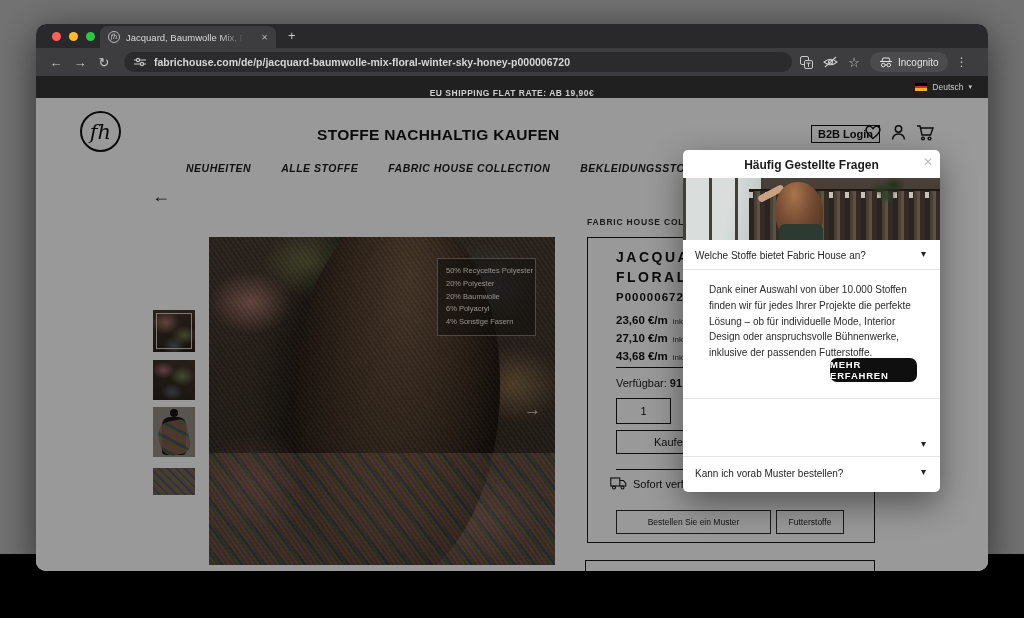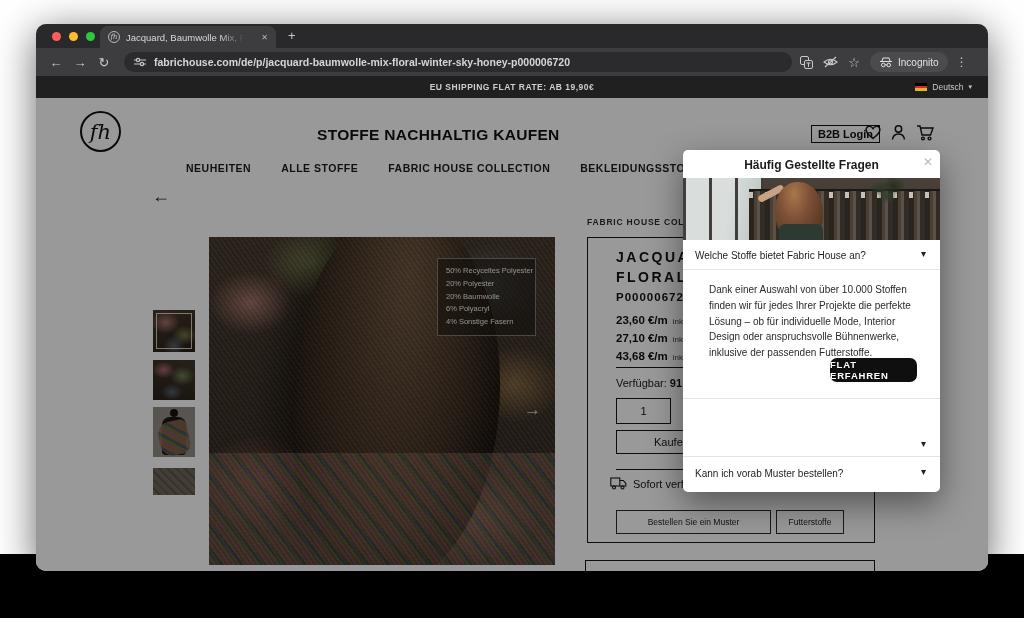--- a/index.html
+++ b/index.html
@@ -1,19 +1,19 @@
 <!DOCTYPE html>
 <html><head>
 <meta charset="utf-8">
 <style>
   * { margin:0; padding:0; box-sizing:border-box; }
   html,body { width:1024px; height:618px; background:#000; overflow:hidden;
               font-family:"Liberation Sans", sans-serif; }
 
-  .stage { position:relative; width:1024px; height:554px; background:#ffffff; }
+  .stage { position:relative; width:1024px; height:554px; background:#737373; }
 
   
   .window { position:absolute; left:36px; top:24px; width:952px; height:547px;
             border-radius:10px; overflow:hidden; background:#9e9e9e;
             box-shadow:0 8px 40px rgba(0,0,0,.6); }
 
   
   .tabstrip { position:relative; height:24px; background:#29292b; }
   .traffic { position:absolute; top:8px; left:16px; display:flex; gap:8px; }
   .tl { width:9px; height:9px; border-radius:50%; }
@@ -39,21 +39,21 @@
   .url-text { color:#d6d6d6; font-size:10.5px; white-space:nowrap; overflow:hidden; }
   .tb-ico { width:20px; display:flex; justify-content:center; align-items:center; }
   .incog { height:20px; background:#4b4b4e; border-radius:10px; display:flex;
            align-items:center; gap:5px; padding:0 9px; margin-left:2px; }
   .incog span { color:#e2e2e2; font-size:10px; }
   .kebab { color:#c9c9c9; font-size:12px; margin-left:4px; }
 
   
   .page { position:relative; height:495px; }
   .site-banner { position:relative; height:22px; background:#202020; z-index:6;
-                 display:flex; align-items:center; justify-content:center; }
+                 display:flex; align-items:flex-end; justify-content:center; }
   .banner-text { color:#cfcfcf; font-size:8.5px; font-weight:bold; letter-spacing:.5px; }
   .lang { position:absolute; right:16px; top:0; height:22px; display:flex;
           align-items:center; gap:5px; color:#c9c9c9; font-size:8.5px; }
   .flag { width:12px; height:8px;
           background:linear-gradient(180deg,#000 0 33%,#cf2b2b 33% 66%,#e8b22a 66% 100%); }
   .lang-caret { font-size:7px; color:#c9c9c9; }
 
   .content { position:relative; height:473px; background:#fff; overflow:hidden; }
   .dim { position:absolute; inset:0; background:rgba(0,0,0,.40); z-index:5; }
 
@@ -74,21 +74,21 @@
                   font-family:"Liberation Sans", sans-serif; }
   .search input::placeholder { color:#2b2b2b; opacity:1; }
   .search .mag { margin-left:auto; margin-right:10px; display:flex; }
   .b2b { position:absolute; left:775px; top:27px; border:1.8px solid #111; padding:2px 6px;
          font-size:11px; font-weight:bold; color:#111; }
   .hicon { position:absolute; top:26px; }
 
   
   .mainnav { position:absolute; left:150px; top:64px; display:flex; gap:30px; }
   .mainnav span { font-size:10.5px; font-weight:bold; letter-spacing:.5px; color:#1c1c1c;
-                  white-space:nowrap; }
+                  white-space:nowrap;font-style:italic; }
 
   .back-arrow { position:absolute; left:116px; top:88px; font-size:18px; color:#1f1f1f; }
 
   
   .thumb { position:absolute; left:117px; width:42px; overflow:hidden; }
   .t1 { top:212px; height:42px; outline:1px solid rgba(235,228,218,.85); outline-offset:-4px;
         background:radial-gradient(20px 16px at 30% 30%, rgba(190,130,120,.8), transparent 70%),
                    radial-gradient(18px 14px at 75% 60%, rgba(140,150,90,.7), transparent 70%),
                    radial-gradient(16px 14px at 50% 85%, rgba(120,140,150,.6), transparent 70%),
                    linear-gradient(160deg,#4a3b2e,#241c15); }
@@ -394,21 +394,21 @@
             <div class="ph-arm"></div>
             <div class="ph-hair"></div>
             <div class="ph-sweater"></div>
           </div>
 
           <div class="faq-row-text" style="top:100px">Welche Stoffe bietet Fabric House an?</div>
           <div class="faq-caret" style="top:98px">▾</div>
           <div class="faq-div" style="top:119px"></div>
 
           <div class="faq-answer">Dank einer Auswahl von über 10.000 Stoffen finden wir für jedes Ihrer Projekte die perfekte Lösung – ob für individuelle Mode, Interior Design oder anspruchsvolle Bühnenwerke, inklusive der passenden Futterstoffe.</div>
-          <div class="faq-cta">FLAT ERFAHREN</div>
+          <div class="faq-cta">MEHR ERFAHREN</div>
           <div class="faq-div" style="top:248px"></div>
 
           <div class="faq-caret" style="top:288px">▾</div>
           <div class="faq-div" style="top:306px"></div>
 
           <div class="faq-row-text" style="top:318px">Kann ich vorab Muster bestellen?</div>
           <div class="faq-caret" style="top:316px">▾</div>
         </div>
 
       </div>

